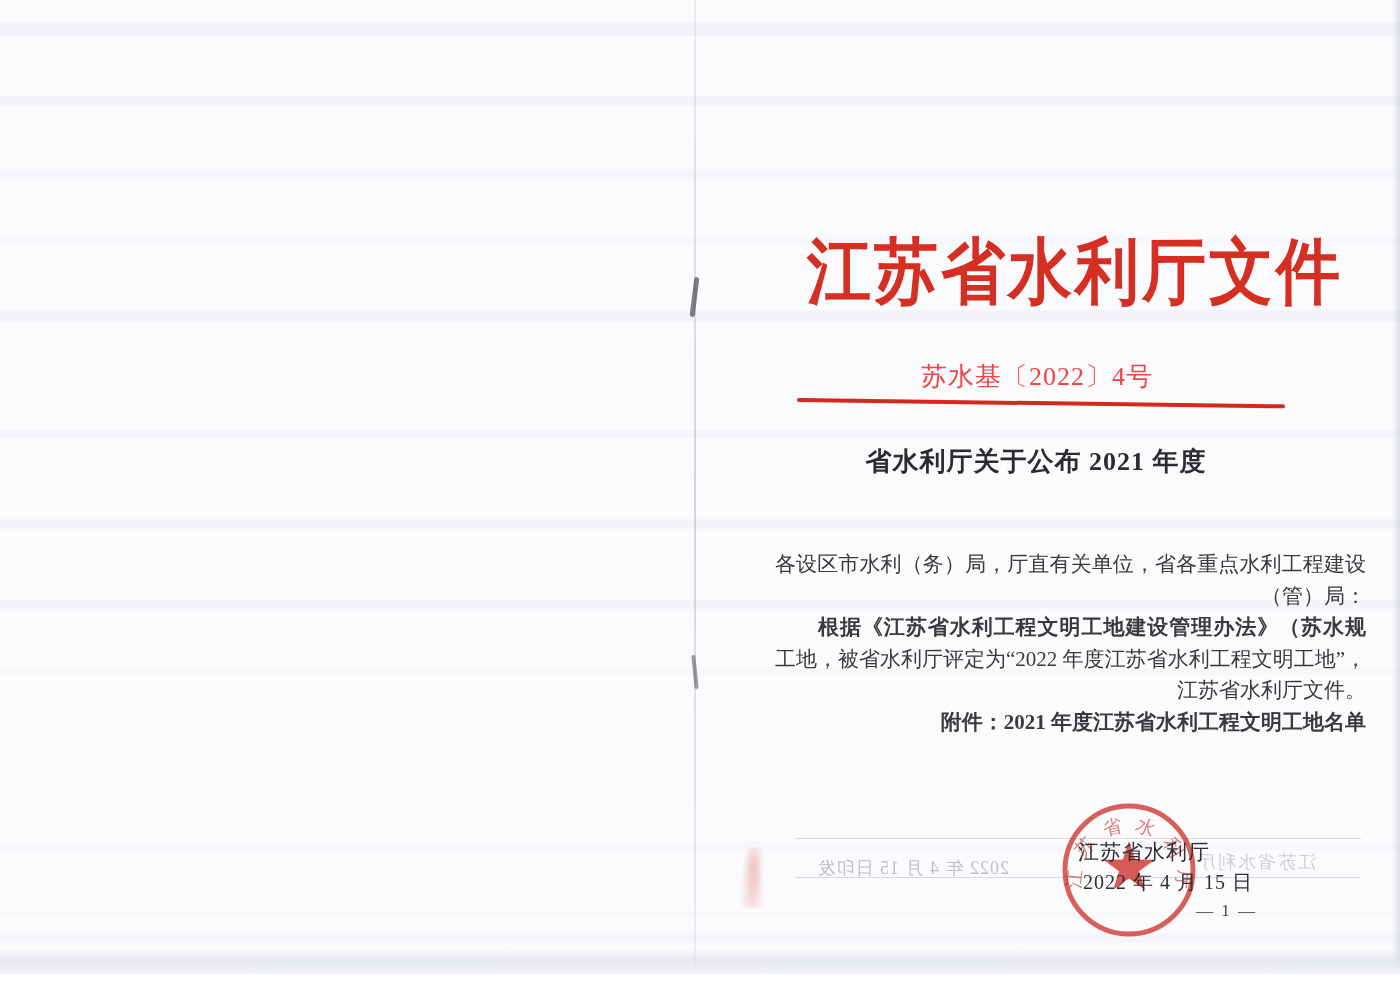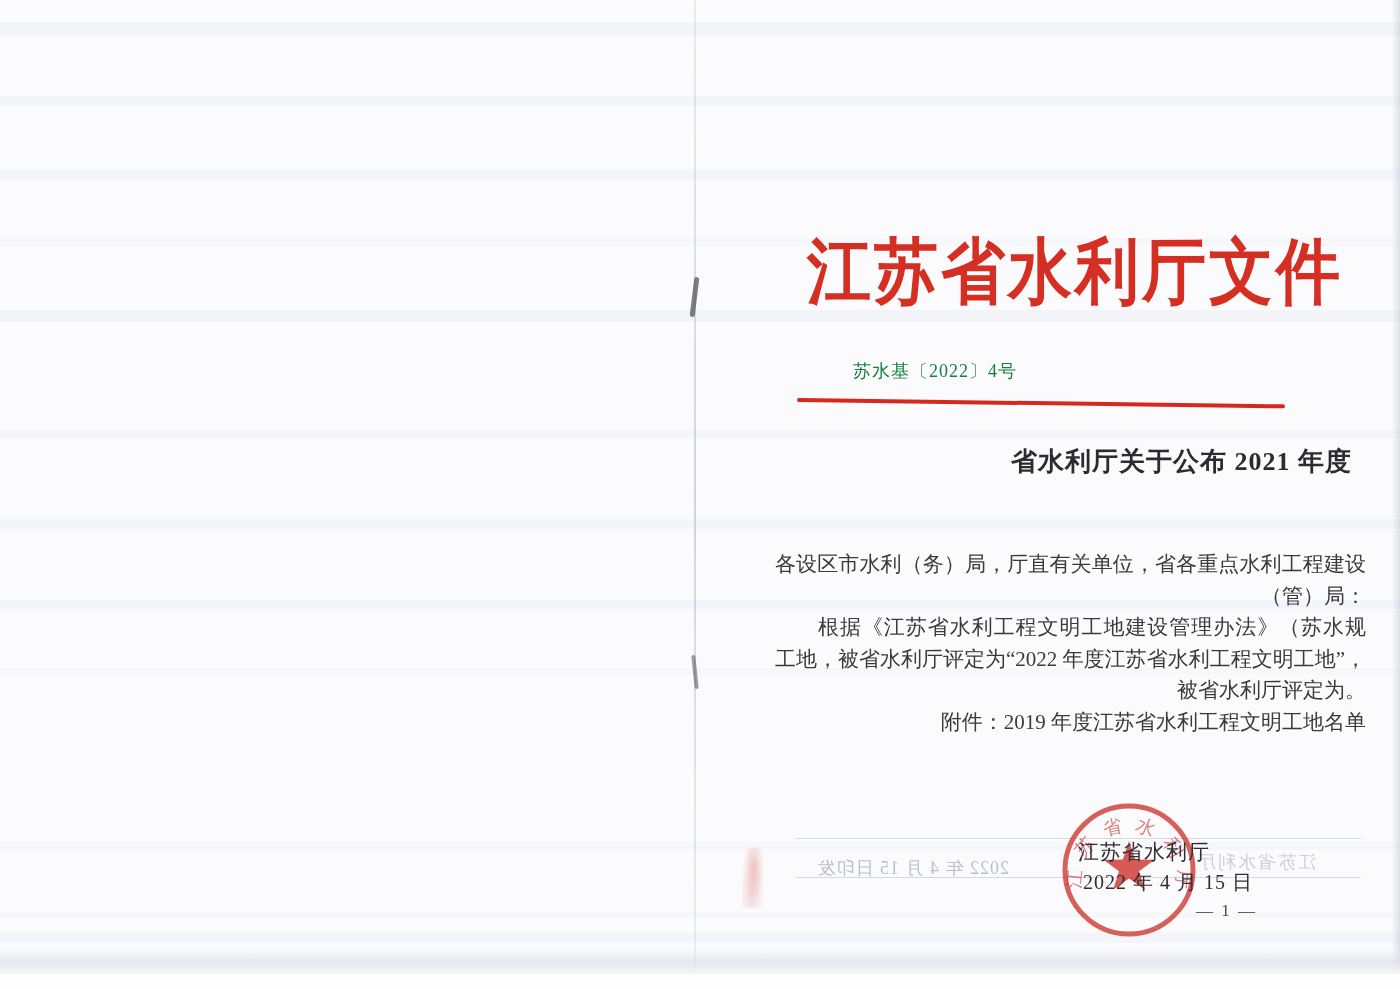--- a/index.html
+++ b/index.html
@@ -21,30 +21,30 @@
     filter:blur(1px);}
   .edge-right{position:absolute;top:0;left:1392px;width:8px;height:989px;
     background:linear-gradient(to right,rgba(200,204,214,0),rgba(198,202,212,.55));}
   .edge-bottom{position:absolute;left:0;top:950px;width:1400px;height:24px;
     background:linear-gradient(to bottom,rgba(232,234,240,.15),rgba(222,225,233,.75),rgba(244,245,248,.9));}
   .below-paper{position:absolute;left:0;top:974px;width:1400px;height:15px;background:#fefefe;}
 
   .letterhead{position:absolute;left:739px;top:236px;width:672px;text-align:center;
     font-size:64px;font-weight:900;letter-spacing:3px;line-height:66px;
     transform:scaleY(1.12);transform-origin:center top;white-space:nowrap;}
-  .doc-number{position:absolute;left:853px;top:359px;width:300px;text-align:left;
-    font-size:18px;color:#15803d;letter-spacing:1px;}
+  .doc-number{position:absolute;left:853px;top:359px;width:300px;text-align:right;
+    font-size:26px;color:#ef4444;letter-spacing:1px;}
   .red-rule{position:absolute;left:797px;top:398px;width:488px;height:4px;border-radius:2px;
     transform:rotate(0.75deg);transform-origin:left center;}
-  .notice-title{position:absolute;left:720px;top:446px;width:632px;text-align:right;
+  .notice-title{position:absolute;left:720px;top:446px;width:632px;text-align:center;
     font-size:26px;font-weight:700;color:#2c2c30;line-height:31px;letter-spacing:1px;}
   .body-block{position:absolute;left:775px;top:549px;width:591px;font-size:21px;color:#3a3a3e;}
   .bline{height:31.6px;line-height:31.6px;text-align:right;}
   .bline.just{text-align:justify;text-align-last:justify;}
-  .bline.indent{text-indent:43px;}
+  .bline.indent{text-indent:43px;font-weight:bold;}
 
   .issuer{position:absolute;left:1078px;top:838px;font-size:21px;color:#2f2f33;letter-spacing:1px;z-index:4;}
   .issue-date{position:absolute;left:1058px;top:869px;font-size:20px;color:#2f2f33;letter-spacing:1px;z-index:4;margin-left:25px;}
   .page-number{position:absolute;left:1196px;top:901px;font-size:17px;color:#46464c;letter-spacing:2px;}
 
   .seal{position:absolute;left:1058px;top:796px;width:144px;height:150px;z-index:3;filter:blur(.4px);}
 
   .bleed-line{position:absolute;left:795px;width:566px;height:1px;background:rgba(170,176,192,.45);}
   .bleed-colophon{position:absolute;left:797px;top:856px;width:212px;font-size:18px;letter-spacing:1px;
     color:rgba(148,154,172,.62);transform:scaleX(-1);filter:blur(.5px);white-space:nowrap;}
@@ -85,22 +85,22 @@
 
   <div class="notice-title">
     <div>省水利厅关于公布 2021 年度</div>
   </div>
 
   <div class="body-block">
     <div class="bline just">各设区市水利（务）局，厅直有关单位，省各重点水利工程建设</div>
     <div class="bline">（管）局：</div>
     <div class="bline just indent">根据《江苏省水利工程文明工地建设管理办法》（苏水规</div>
     <div class="bline just">工地，被省水利厅评定为“2022 年度江苏省水利工程文明工地”，</div>
-    <div class="bline">被省水利厅评定为。</div>
-    <div class="bline indent">附件：2019 年度江苏省水利工程文明工地名单</div>
+    <div class="bline">江苏省水利厅文件。</div>
+    <div class="bline indent">附件：2021 年度江苏省水利工程文明工地名单</div>
   </div>
 
   <div class="issuer">江苏省水利厅</div>
   <div class="issue-date">2022 年 4 月 15 日</div>
   <div class="page-number">— 1 —</div>
 
   <svg class="seal" viewBox="0 0 144 150">
     <defs>
       <path id="sealArc" d="M 25,97 A 48,48 0 1 1 117,97" fill="none"></path>
     </defs>

